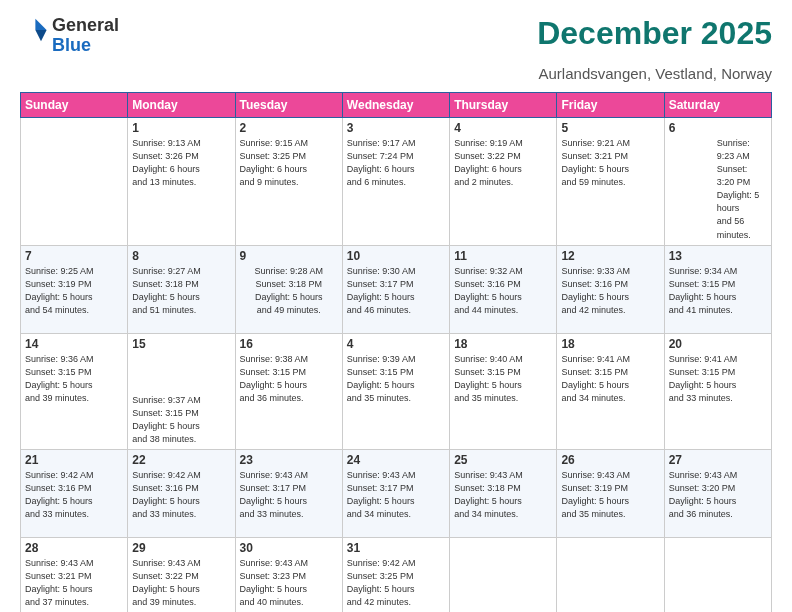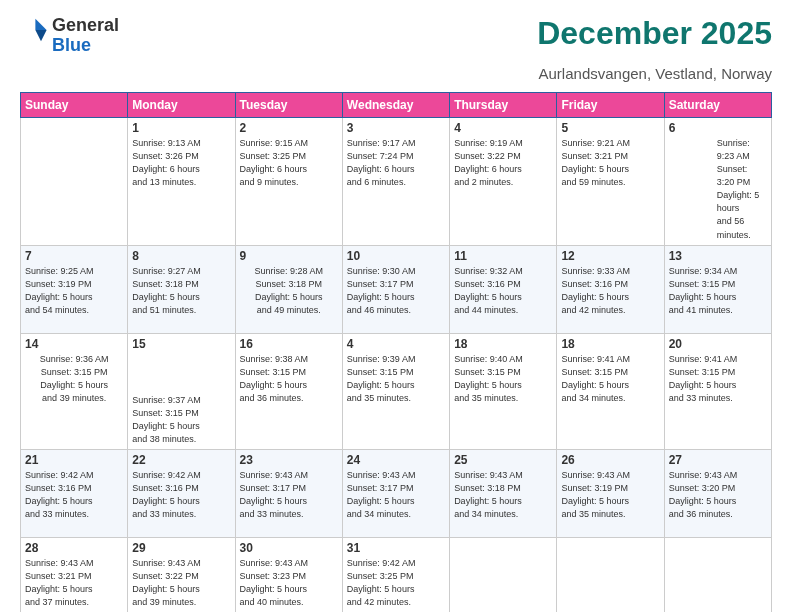--- a/index.html
+++ b/index.html
@@ -222,21 +222,21 @@
             <span class="day-num">13</span>
             <div class="day-info" style="white-space: pre-line;">Sunrise: 9:34 AM
 Sunset: 3:15 PM
 Daylight: 5 hours
 and 41 minutes.</div>
           </td>
         </tr>
         <tr>
           <td>
             <span class="day-num">14</span>
-            <div class="day-info" style="white-space: pre-line; text-align: center;">Sunrise: 9:36 AM
+            <div class="day-info" style="white-space: pre-line;">Sunrise: 9:36 AM
 Sunset: 3:15 PM
 Daylight: 5 hours
 and 39 minutes.</div>
           </td>
           <td>
             <span class="day-num">15</span>
             <div class="day-info" style="white-space: pre-line; margin-top: 43px;">Sunrise: 9:37 AM
 Sunset: 3:15 PM
 Daylight: 5 hours
 and 38 minutes.</div>

